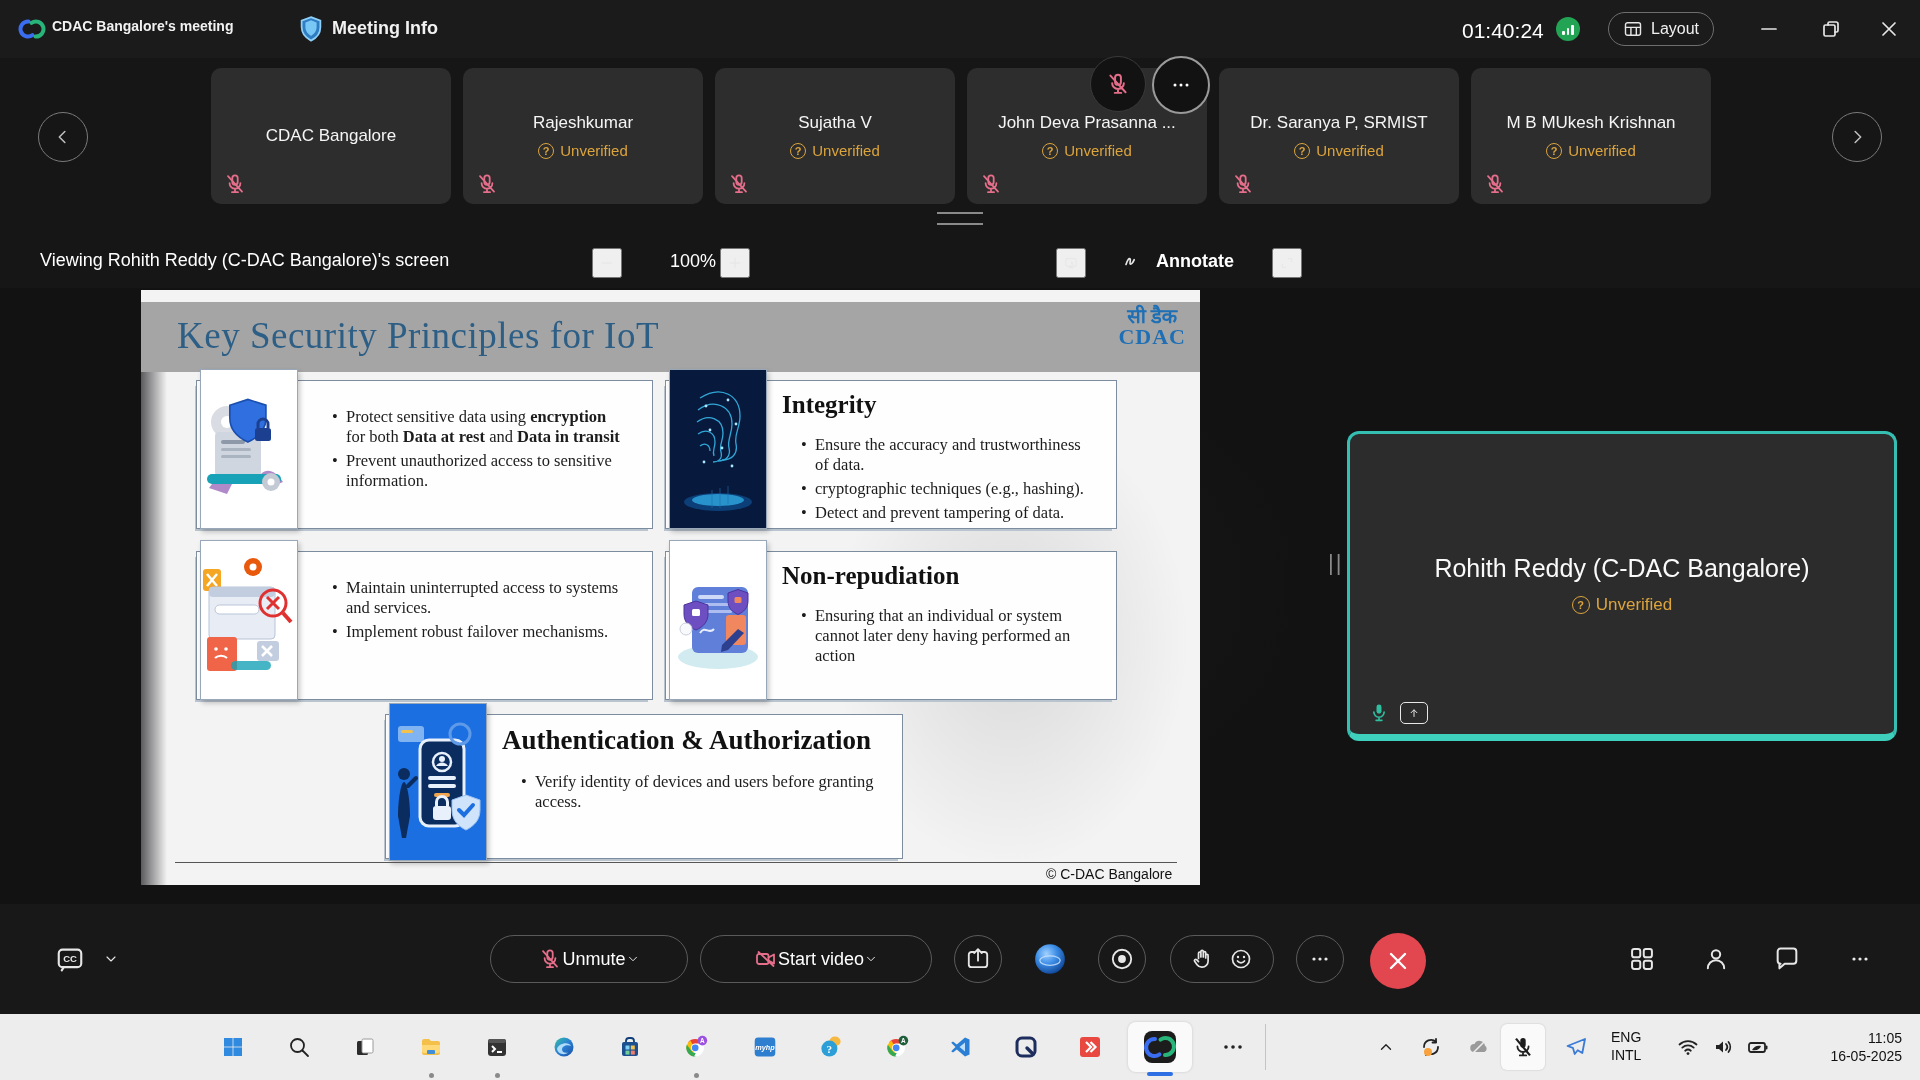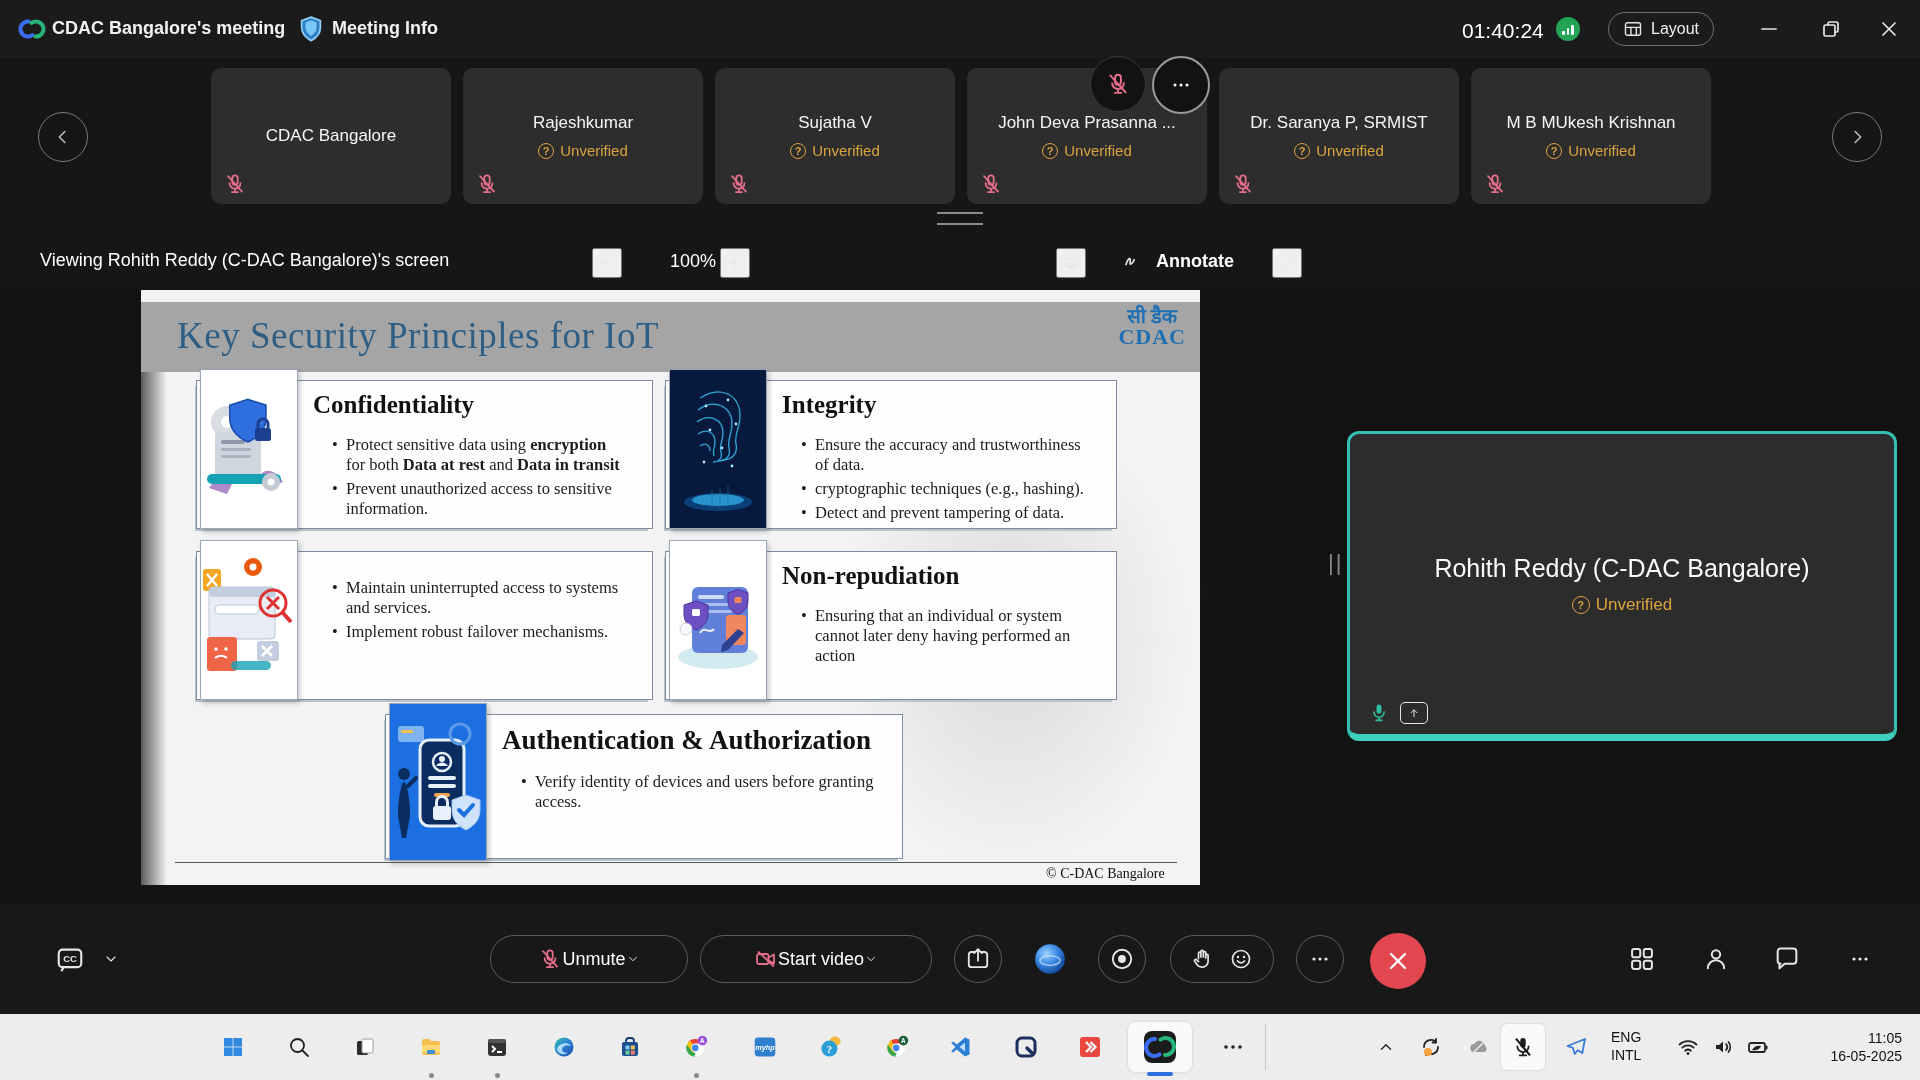--- a/index.html
+++ b/index.html
@@ -6,21 +6,21 @@
   .app{position:relative;width:1920px;height:1080px;overflow:hidden;background:#161616;
        font-family:"Liberation Sans",sans-serif;color:#eee;-webkit-font-smoothing:antialiased;}
   svg{display:block}
   .ic{stroke:#e6e6e6;fill:none;stroke-width:1.7;stroke-linecap:round;stroke-linejoin:round}
   .ic-pink{stroke:#e56e8a;fill:none;stroke-width:1.8;stroke-linecap:round;stroke-linejoin:round}
   .ic-dark{stroke:#222;fill:none;stroke-width:1.8;stroke-linecap:round;stroke-linejoin:round}
 
   
   .titlebar{position:absolute;left:0;top:0;width:1920px;height:58px;background:#1b1b1b;}
   .titlebar .wxlogo{position:absolute;left:18px;top:15px}
-  .titlebar .apptitle{position:absolute;left:52px;top:18px;font-size:18px;font-weight:700;color:#f2f2f2}
+  .titlebar .apptitle{position:absolute;left:52px;top:18px;font-size:14px;font-weight:700;color:#f2f2f2}
   .titlebar .shield{position:absolute;left:296px;top:14px}
   .titlebar .minfo{position:absolute;left:332px;top:18px;font-size:18px;font-weight:700;color:#f2f2f2}
   .titlebar .timer{position:absolute;left:1462px;top:19px;font-size:21px;color:#fff}
   .sigcircle{position:absolute;left:1556px;top:17px;width:24px;height:24px;border-radius:50%;
              background:#23a455;display:flex;align-items:flex-end;justify-content:center;gap:2px;padding-bottom:6px;box-sizing:border-box}
   .sigcircle i{display:block;width:2.5px;background:#fff;border-radius:1px}
   .layoutbtn{position:absolute;left:1608px;top:12px;height:34px;padding:0 14px;border:1px solid #6e6e6e;border-radius:17px;
              display:flex;align-items:center;gap:8px;font-size:16px;color:#f0f0f0;background:transparent}
   .winbtn{position:absolute;top:12px;width:34px;height:34px;display:flex;align-items:center;justify-content:center}
 
@@ -61,21 +61,21 @@
   .cdaclogo .l2{font-size:22px;letter-spacing:1px}
   .sbox{position:absolute;background:#fefefe;border:1px solid #7d8da0;box-shadow:-3px 4px 0 -2px #b9c4cf}
   .simg{position:absolute;left:3px;top:-12px;width:96px;height:158px;background:#fff;border:1px solid #98a8b8;
         box-shadow:2px 3px 5px rgba(0,0,0,.22);overflow:hidden}
   .stxt{margin-left:112px;padding:10px 12px 0 4px}
   .stxt h3{margin:0 0 8px 0;font-size:25px;font-weight:700;color:#111}
   .stxt ul{margin:16px;padding:0;list-style:none;font-size:16.5px;line-height:1.22;color:#1c1c1c}
   .stxt li{position:relative;padding-left:17px;margin-bottom:4px}
   .stxt li::before{content:"•";position:absolute;left:3px;top:0}
   .slide .hline{position:absolute;left:34px;top:572px;width:1002px;border-top:1.5px solid #555}
-  .slide .sfooter{position:absolute;left:905px;top:576px;font-size:14px;color:#111;font-family:Liberation Serif, serif}
+  .slide .sfooter{position:absolute;left:905px;top:576px;font-size:14px;color:#111;font-family:Liberation Sans, sans-serif}
 
   
   .speaker{position:absolute;left:1347px;top:143px;width:550px;height:310px;background:#2c2c2c;
            border:3px solid #35bfb2;border-bottom:7px solid #3ed0bd;border-radius:12px;box-sizing:border-box;
            display:flex;flex-direction:column;align-items:center;justify-content:center;gap:12px}
   .speaker .sname{font-size:25px;color:#fafafa}
   .speaker .sbadge{font-size:17px}
   .speaker .sicons{position:absolute;left:18px;bottom:10px;display:flex;align-items:center;gap:10px}
   .sharebox{width:26px;height:20px;border:1.6px solid #e8e8e8;border-radius:5px;display:flex;align-items:center;justify-content:center}
   .vhandle{position:absolute;left:1328px;top:262px;color:#8a8a8a;font-size:22px;letter-spacing:2px}
@@ -321,21 +321,20 @@
             <rect x="20" y="85" width="30" height="3" rx="1.5" fill="#aab4c0"></rect>
             <rect x="6" y="104" width="74" height="10" rx="5" fill="#17a2b8"></rect>
             <path d="M62 38l22-7 22 7v16c0 14-9 23-22 29-13-6-22-15-22-29z" transform="translate(-22 4) scale(.82)" fill="#2f6fe0" stroke="#1b4fae" stroke-width="2"></path>
             <rect x="54" y="58" width="16" height="13" rx="2.5" fill="#1d3f8f"></rect>
             <path d="M57 58v-4a5 5 0 0 1 10 0v4" fill="none" stroke="#1d3f8f" stroke-width="3"></path>
             <circle cx="70" cy="112" r="9" fill="#c3cad3"></circle>
               <circle cx="70" cy="112" r="3.5" fill="#fff"></circle>
           </svg>
         </div>
         <div class="stxt">
-          <h3>Confidentiality</h3>
           <ul>
               <li><span>Protect sensitive data using </span><b>encryption</b><span> for both </span><b>Data at rest</b><span> and </span><b>Data in transit</b></li>
               <li><span>Prevent unauthorized access to sensitive information.</span></li>
             </ul>
         </div>
       </div>
 
       <div class="sbox" style="left:524px;top:90px;width:450px;height:147px">
         <div class="simg">
           <svg width="96" height="158" viewBox="0 0 96 158">

